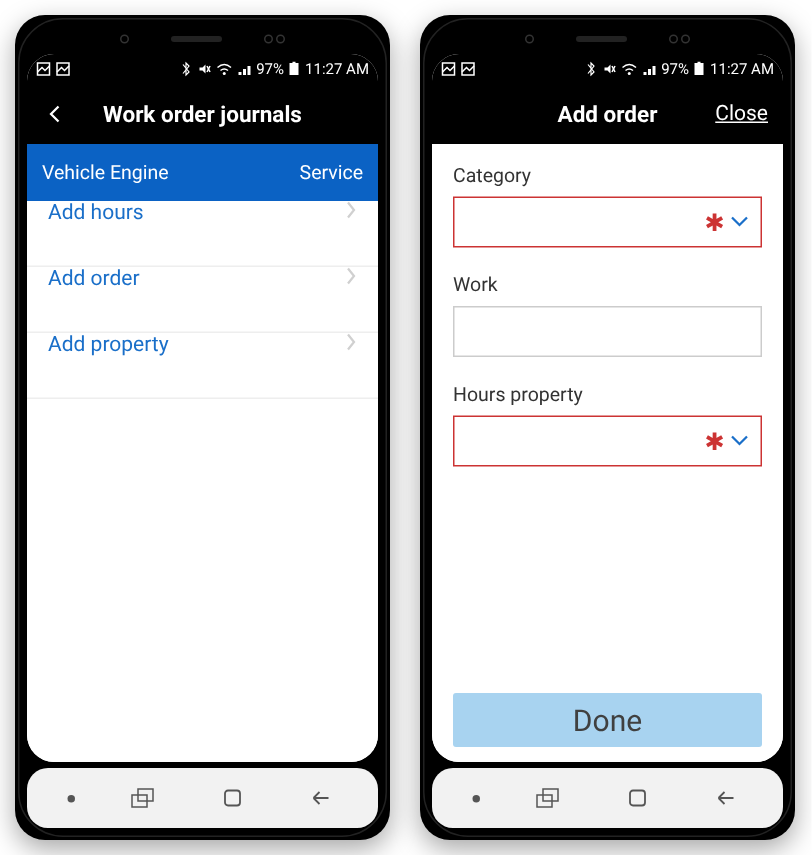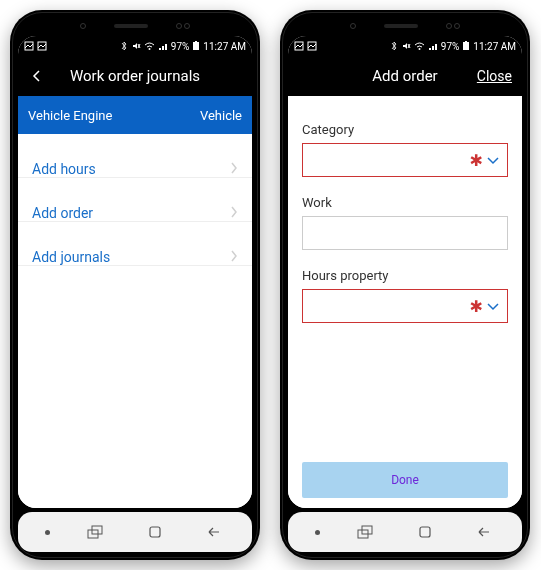--- a/index.html
+++ b/index.html
@@ -7,21 +7,21 @@
     background: #fff;
     font-family: -apple-system, "Segoe UI", Roboto, sans-serif;
     display: flex;
     gap: 20px;
     padding: 10px;
   }
   .phone {
     width: 250px;
     height: 550px;
     background: #000;
-    border-radius: 32px;
+    border-radius: 20px;
     padding: 10px 8px 8px 8px;
     position: relative;
     box-shadow: 0 6px 18px rgba(0,0,0,0.35);
     display: flex;
     flex-direction: column;
   }
   .phone::before {
     content: "";
     position: absolute;
     top: 2px; left: 2px; right: 2px; bottom: 2px;
@@ -67,73 +67,73 @@
 
   .appbar {
     background: #000;
     color: #fff;
     height: 40px;
     display: flex;
     align-items: center;
     padding: 0 10px;
     flex-shrink: 0;
   }
-  .appbar .title { flex:1; text-align:center; font-size: 15px; font-weight: 400; }
+  .appbar .title { flex:1; text-align:center; font-size: 15px; font-weight: 700; }
   .appbar .back { width: 18px; height: 18px; display:flex; align-items:center; justify-content:center; }
   .appbar .rightlink { font-size: 14px; font-weight: 400; min-width:40px; text-align:right;text-decoration:underline; }
 
   .bluebar {
     background: #0b62c4;
     color: #fff;
     height: 38px;
     display: flex;
     align-items: center;
     padding: 0 10px;
     font-size: 13px;
     gap: 10px;
     flex-shrink: 0;
   }
 
   .list { flex:1; background:#fff; }
   .list-item {
     height: 44px;
     display:flex;
-    align-items:flex-end;
+    align-items:flex-start;
     padding: 0 14px;
     border-bottom: 1px solid #eee;
     color: #1a6fc9;
     font-size: 14px;
   }
   .list-item .chev { margin-left:auto; color:#d0d0d0; }
 
-  .form { flex:1; padding: 26px 14px 0 14px; background:#fff; display:flex; flex-direction:column; }
+  .form { flex:1; padding: 14px 14px 0 14px; background:#fff; display:flex; flex-direction:column; }
   .field-label { font-size: 13px; color:#333; margin-bottom: 6px; }
   .field-group { margin-bottom: 18px; }
   .input {
     width: 100%;
     height: 34px;
     border: 1px solid #ccc;
     display:flex;
     align-items:center;
     padding: 0 8px;
     font-size: 13px;
     color:#333;
   }
   .input.required { border-color: #c33; }
   .input .asterisk { margin-left:auto; color:#c33; font-size:16px; padding-right:4px; }
   .input .dropdown-caret { color:#1a6fc9; }
   .spacer { flex:1; }
   .done-btn {
     background: #a8d3f0;
-    color: #6d28d9;
+    color: #404040;
     height: 36px;
     display:flex;
     align-items:center;
     justify-content:center;
-    font-size: 12px;
+    font-size: 20px;
     border-radius: 2px;
     margin-bottom: 10px;
   }
 
   .navbar {
     height: 40px;
     background: #f2f2f2;
     margin-top: 4px;
     border-radius: 14px;
     display:flex;
@@ -202,42 +202,42 @@
         <svg width="14" height="14">
             <path d="M9 2 L4 7 L9 12" stroke="#fff" fill="none" stroke-width="1.5"></path>
           </svg>
       </div>
       <div class="title">Work order journals</div>
       <div style="width:18px"></div>
     </div>
 
     <div class="bluebar">
       <span>Vehicle Engine</span>
-      <span style="margin-left:auto">Vehicle</span>
+      <span style="margin-left:auto">Service</span>
     </div>
 
     <div class="list">
       <div class="list-item">
         <span>Add hours</span>
         <span class="chev">
           <svg width="8" height="12">
               <path d="M2 1 L6 6 L2 11" stroke="#d0d0d0" fill="none" stroke-width="1.5"></path>
             </svg>
         </span>
       </div>
       <div class="list-item">
         <span>Add order</span>
         <span class="chev">
           <svg width="8" height="12">
               <path d="M2 1 L6 6 L2 11" stroke="#d0d0d0" fill="none" stroke-width="1.5"></path>
             </svg>
         </span>
       </div>
       <div class="list-item">
-        <span>Add journals</span>
+        <span>Add property</span>
         <span class="chev">
           <svg width="8" height="12">
               <path d="M2 1 L6 6 L2 11" stroke="#d0d0d0" fill="none" stroke-width="1.5"></path>
             </svg>
         </span>
       </div>
     </div>
 
   </div>
   <div class="navbar">

